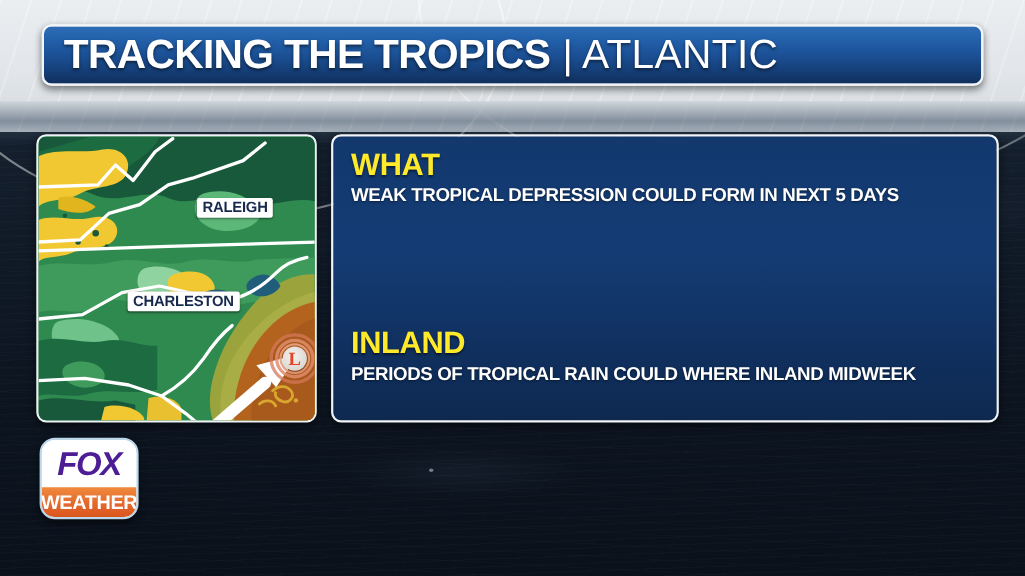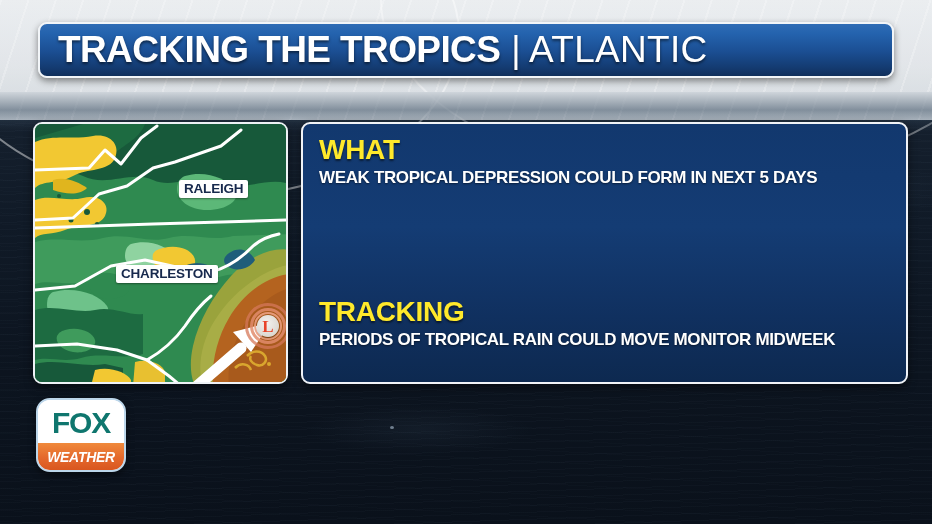--- a/index.html
+++ b/index.html
@@ -163,32 +163,32 @@
     box-shadow:0 3px 7px rgba(0,0,0,.5);
     overflow:hidden;
     display:flex; flex-direction:column;
   }
   #fox-top {
     flex:1; display:flex; align-items:center; justify-content:center;
     background:#ffffff;
     padding-top:3px;
   }
   #fox-word {
-    color:#0f766e; font-weight:bold; font-size:30px;
-    letter-spacing:-1.2px; line-height:1;
+    color:#4c1d95; font-weight:bold; font-size:30px;
+    letter-spacing:-1.2px; line-height:1;font-style:italic;
   }
   #fox-bottom {
     height:27px;
     background:linear-gradient(180deg,#f08a3c 0%,#e4682c 55%,#d9561f 100%);
     display:flex; align-items:center; justify-content:center;
     border-radius:0 0 11px 11px;
   }
   #fox-weather-word {
-    color:#ffffff; font-weight:bold; font-size:14px;
-    letter-spacing:-.3px; line-height:1;font-style:italic;
+    color:#ffffff; font-weight:bold; font-size:18px;
+    letter-spacing:-.3px; line-height:1;
   }
 </style>
 </head>
 <body>
 
 <div id="bg">
   <div class="bg-water">
     <div class="ripples"></div>
     <div class="ripples2"></div>
     <div class="droplet" style="left:322px;top:42px;width:4px;height:4px;"></div>
@@ -331,22 +331,22 @@
 <div id="info-panel">
 
   <div class="info-block">
     <div class="info-head">WHAT</div>
     <div class="info-body">WEAK TROPICAL DEPRESSION COULD FORM IN NEXT 5 DAYS</div>
   </div>
 
   <div class="divider"></div>
 
   <div class="info-block">
-    <div class="info-head">TRACKING</div>
-    <div class="info-body">PERIODS OF TROPICAL RAIN COULD MOVE MONITOR MIDWEEK</div>
+    <div class="info-head">INLAND</div>
+    <div class="info-body">PERIODS OF TROPICAL RAIN COULD WHERE INLAND MIDWEEK</div>
   </div>
 
   <div class="divider"></div>
 
   <div class="info-block">
   </div>
 
 </div>
 
 <div id="fox-logo">

